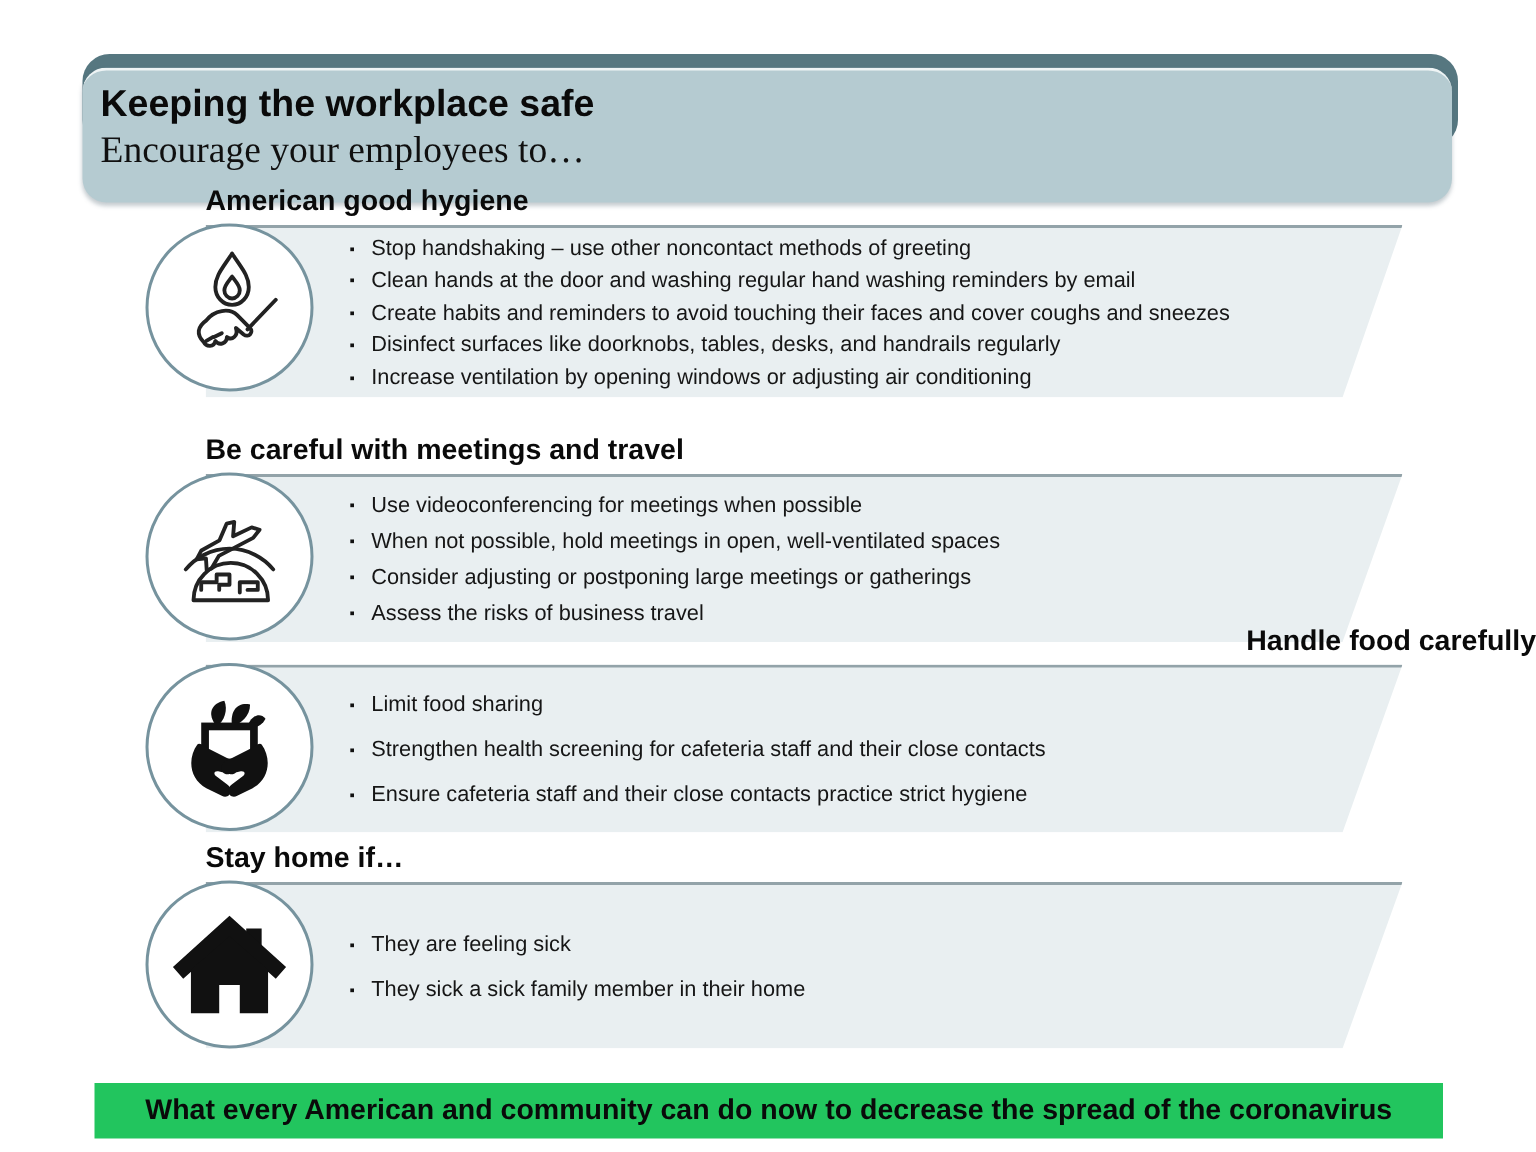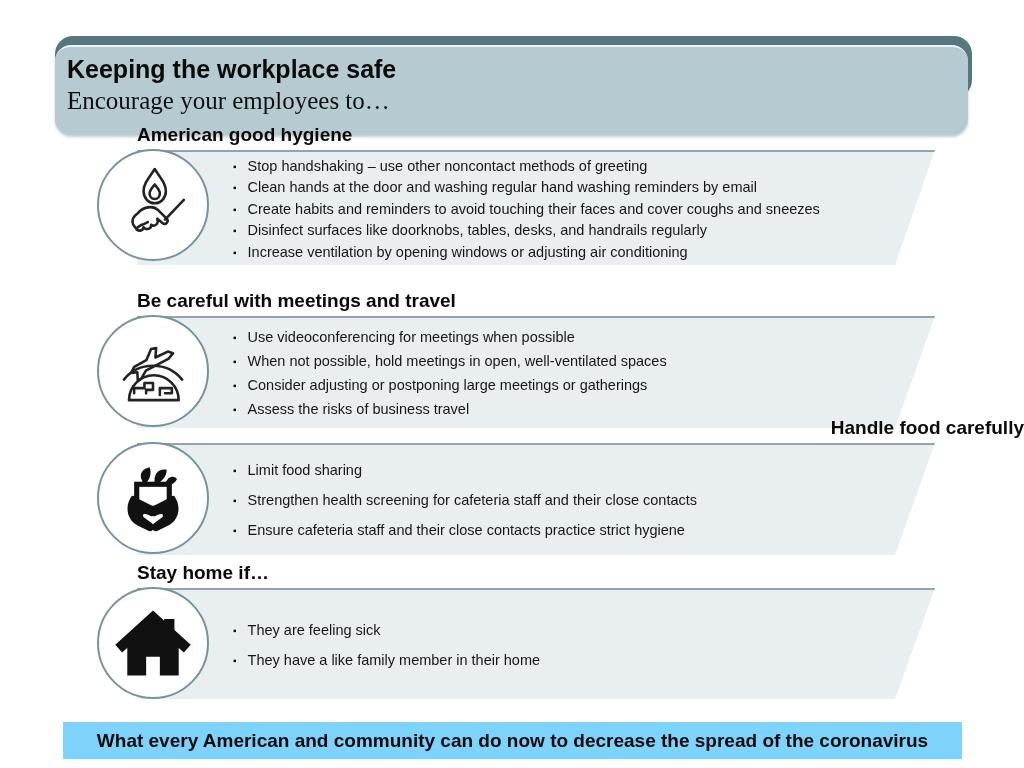--- a/index.html
+++ b/index.html
@@ -29,21 +29,21 @@
   .gap-sm{gap:5.5px;} .gap-md{gap:8px;} .gap-lg{gap:14px;}
   .badge{position:absolute;left:97px;width:112px;height:112px;border-radius:50%;
     background:#ffffff;border:2px solid #76939e;box-sizing:border-box;z-index:2;
     display:flex;align-items:center;justify-content:center;}
   .badge svg{width:96px;height:96px;}
   #sec1{top:122px;} #sec2{top:288px;} #sec3{top:415px;text-align:right;} #sec4{top:560px;}
   #sec1 .panel{height:113px;} #sec2 .panel{height:110px;}
   #sec3 .panel{height:110px;} #sec4 .panel{height:109px;}
   .badge{top:27px;}
   
-  #footer{position:absolute;left:63px;top:722px;width:899px;height:37px;background:#7dd3fc;
+  #footer{position:absolute;left:63px;top:722px;width:899px;height:37px;background:#22c55e;
     display:flex;align-items:center;justify-content:center;}
   #footer .text{font-size:19px;font-weight:bold;color:#0a0a0a;}
   .stroke{fill:none;stroke:#222;stroke-width:3;stroke-linecap:round;stroke-linejoin:round;}
   .solid{fill:#111;stroke:none;}
 </style>
 </head>
 <body>
 
 <div id="slide">
 
@@ -161,21 +161,21 @@
   <div class="section" id="sec4">
     <h2>Stay home if…</h2>
     <div class="panel">
       <ul class="gap-lg">
         <li>
             <span class="bq">▪</span>
             <span>They are feeling sick</span>
           </li>
         <li>
             <span class="bq">▪</span>
-            <span>They have a like family member in their home</span>
+            <span>They sick a sick family member in their home</span>
           </li>
       </ul>
     </div>
     <div class="badge">
       <svg viewBox="0 0 112 112">
         <rect class="solid" x="69" y="28" width="12" height="20"></rect>
         <polygon class="solid" points="56,18 12,58 20,67 56,35 92,67 100,58"></polygon>
         <path class="solid" d="M26 60 L56 34 L86 60 V94 H64 V72 H48 V94 H26 Z"></path>
       </svg>
     </div>

